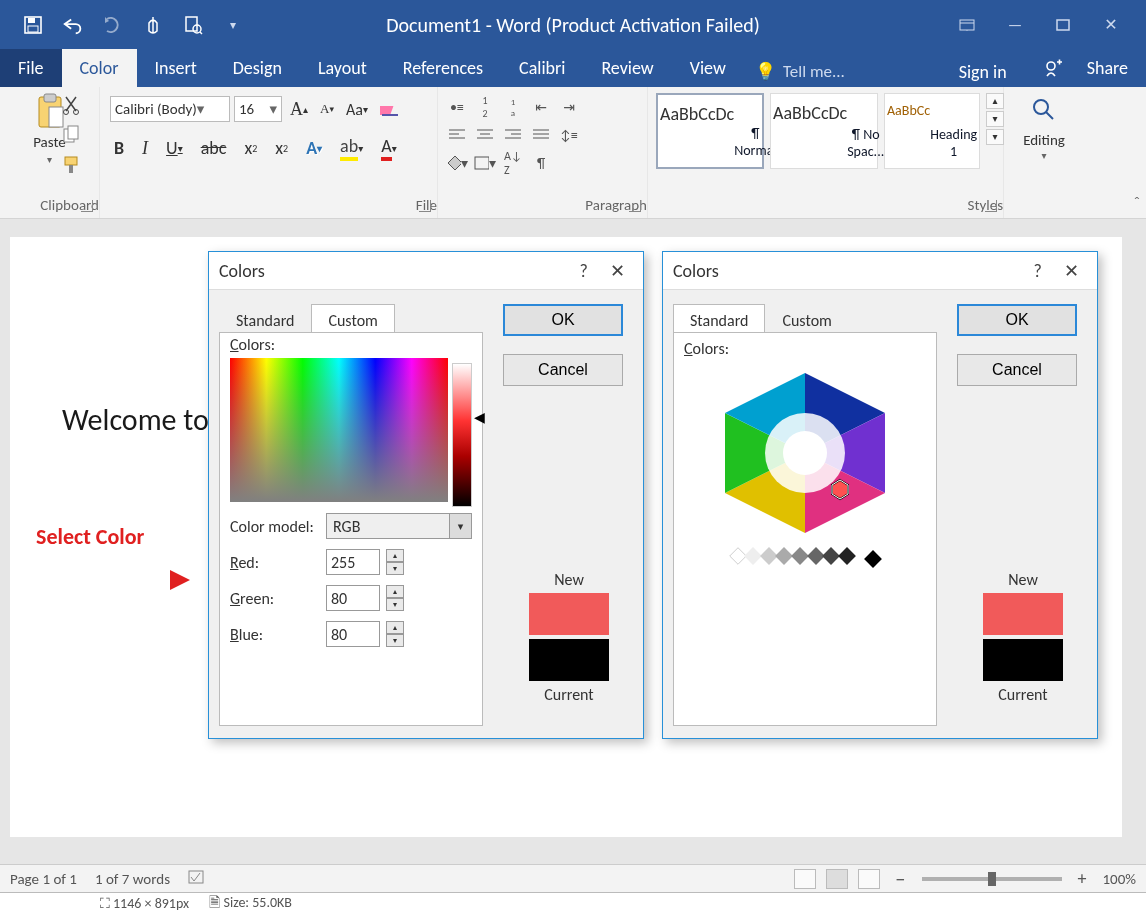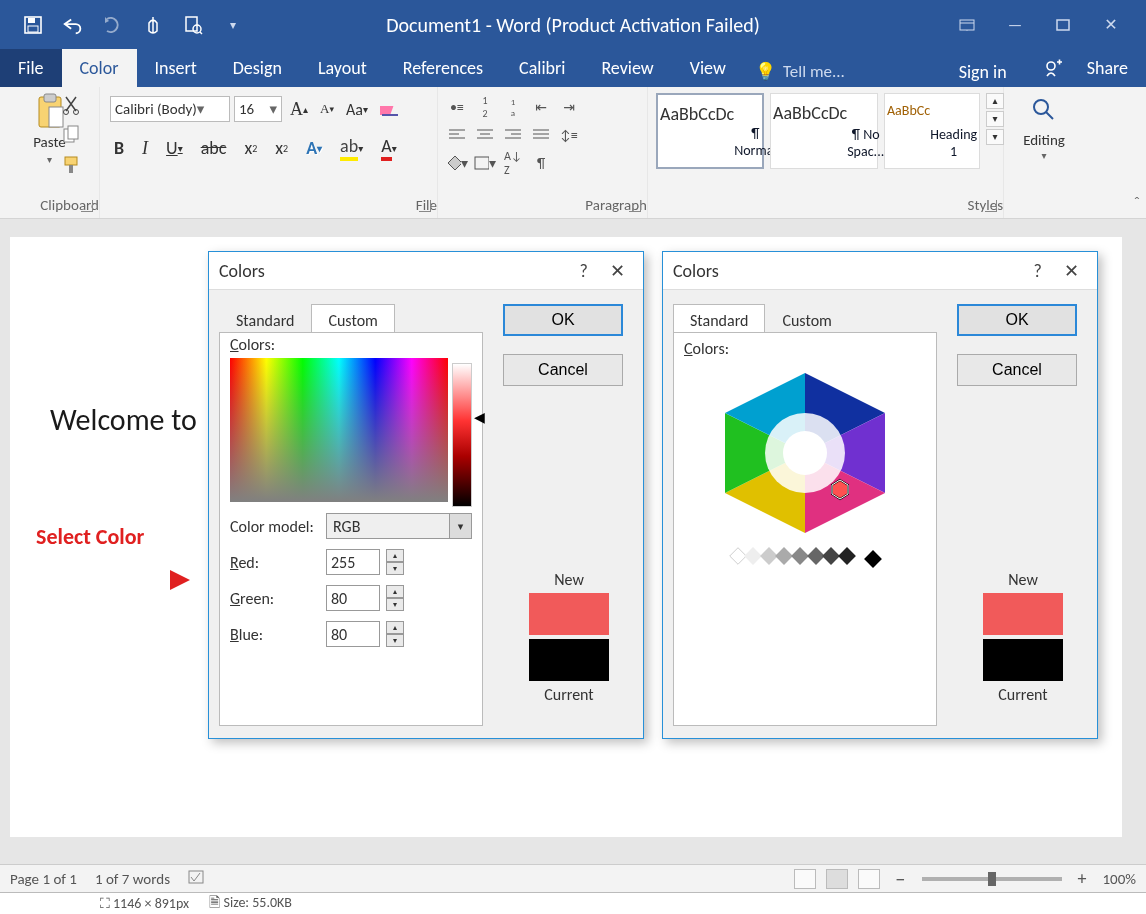--- a/index.html
+++ b/index.html
@@ -122,21 +122,21 @@
   .doc-area {
     position:absolute; top:219px; left:0; right:0; bottom:42px;
     background:#e6e6e6;
   }
   .paper {
     position:absolute;
     left:10px; top:18px; width:1112px; height:600px;
     background:#fff;
   }
   .doc-text {
-    position:absolute; left:40px; top:164px;
+    position:absolute; left:52px; top:164px;
     font-family:Calibri, sans-serif; font-size:30px; color:#1a1a1a;
   }
   .select-color-label {
     position:absolute; left:26px; top:286px;
     color:#e02020; font-size:22px; font-weight:600;
   }
   .red-arrow {
     position:absolute;
   }
 

